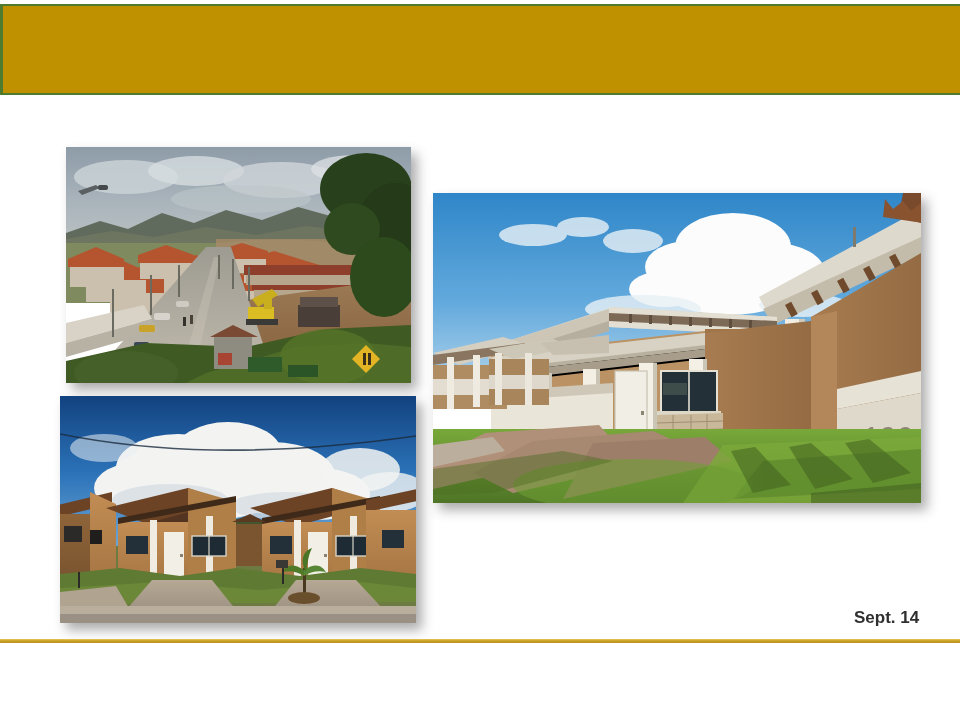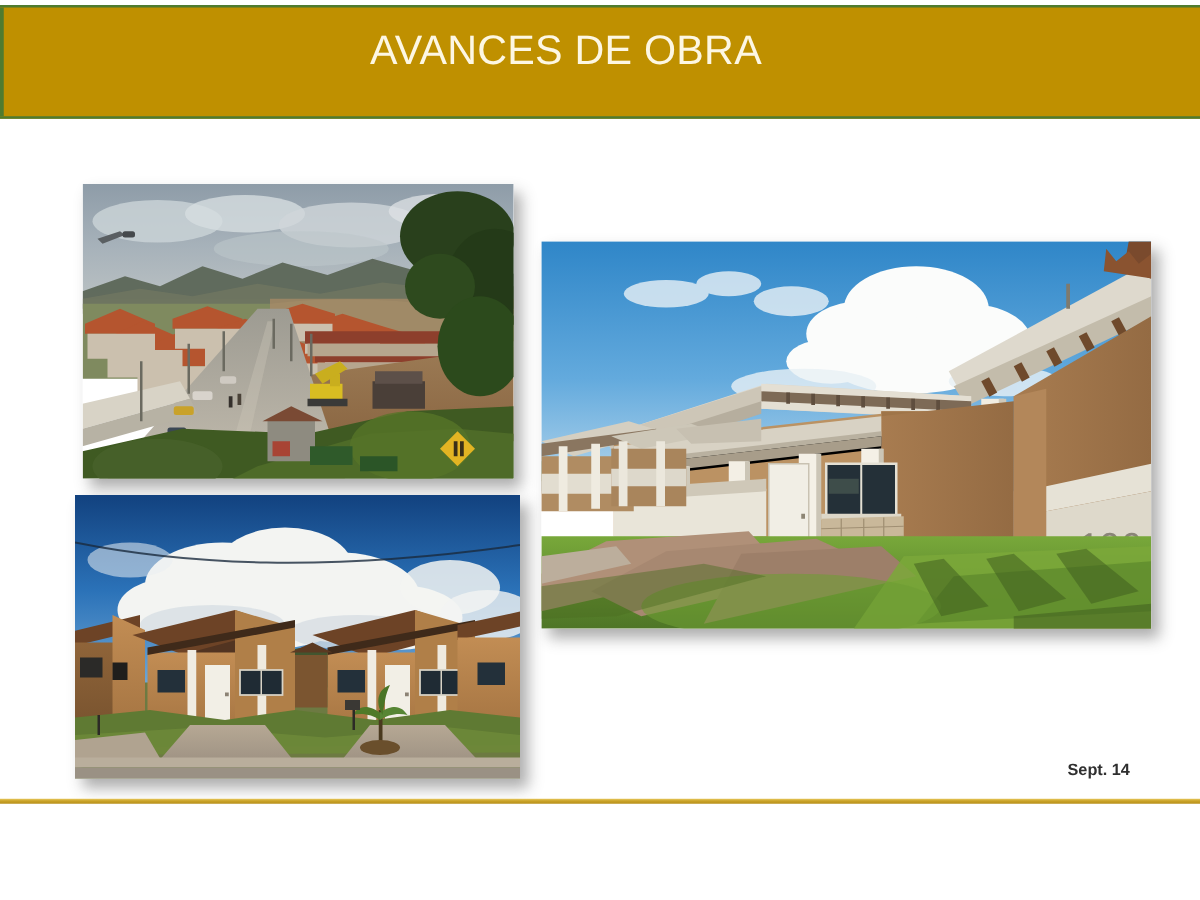--- a/index.html
+++ b/index.html
@@ -72,35 +72,34 @@
     left: 0;
     top: 639px;
     width: 960px;
     height: 4px;
     background: linear-gradient(to bottom, #e8c85c 0%, #c9a227 45%, #b8901c 100%);
   }
   #date-label {
     position: absolute;
     left: 854px;
     top: 608px;
-    font-size: 13px;
+    font-size: 17px;
     font-weight: bold;
     color: #2f2f2f;
     white-space: nowrap;
   }
 </style>
 </head>
 <body>
 
 <div id="slide">
 
   <div id="title-bar">
     <div id="title-bar-leftedge"></div>
   </div>
-  <div id="title-text">AVANCES DE OBRA</div>
 
   <div class="photo" id="photo-aerial">
     <svg viewBox="0 0 345 236" preserveAspectRatio="none">
       <defs>
         <linearGradient id="aerSky" x1="0" y1="0" x2="0" y2="1">
           <stop offset="0%" stop-color="#8e9ca8"></stop>
           <stop offset="55%" stop-color="#a7b2ba"></stop>
           <stop offset="100%" stop-color="#b9c0c2"></stop>
         </linearGradient>
         <linearGradient id="aerRoad" x1="0" y1="0" x2="0" y2="1">

